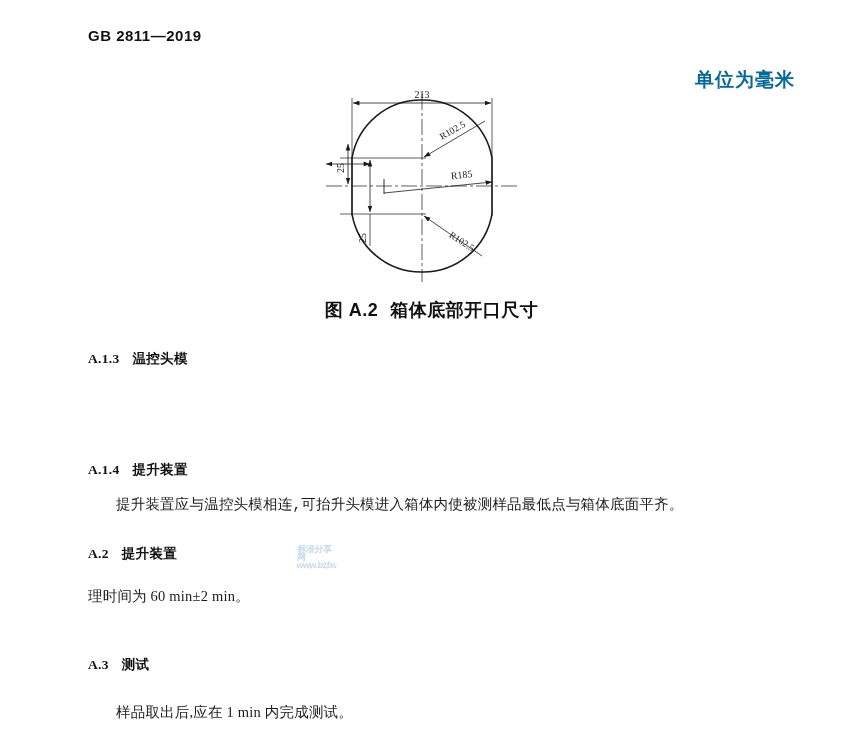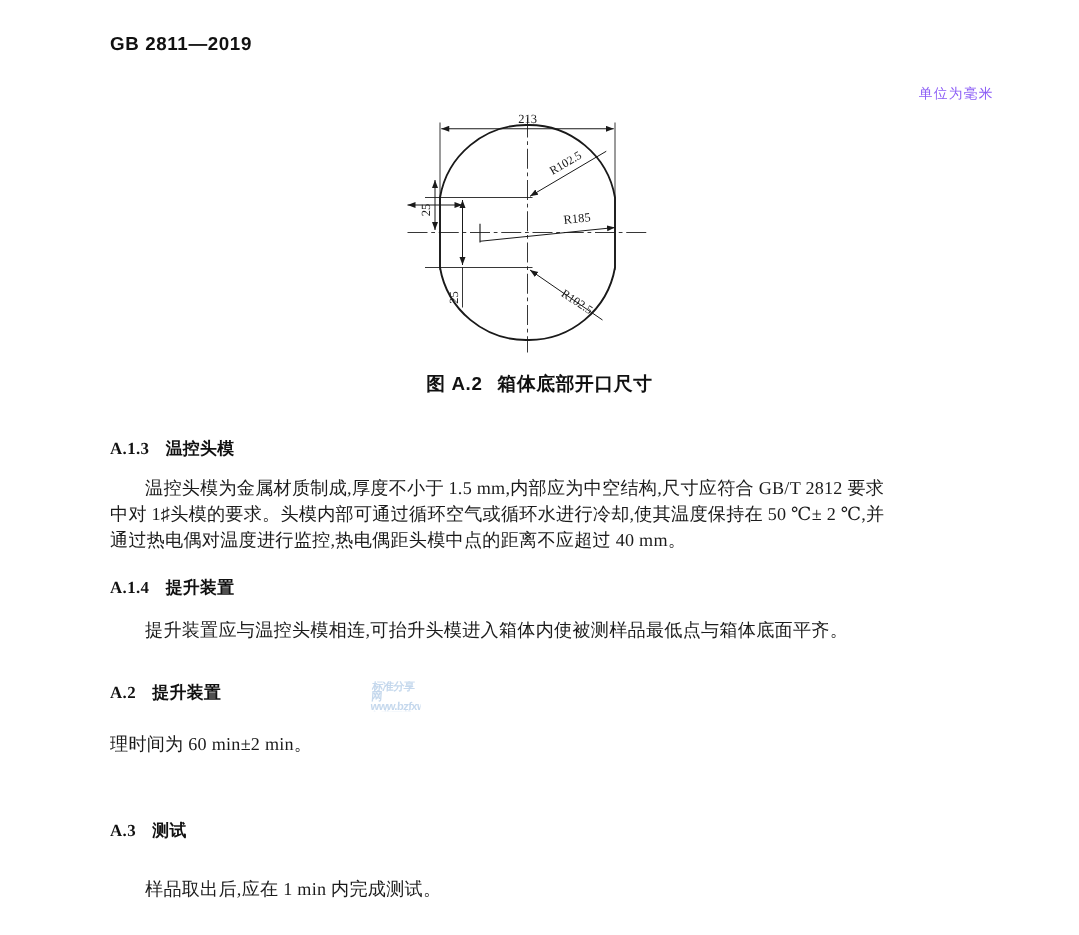--- a/index.html
+++ b/index.html
@@ -29,45 +29,45 @@
     font-size: 15px;
     font-weight: bold;
     letter-spacing: 0.5px;
     color: #111;
     white-space: nowrap;
   }
   .unit-note {
     position: absolute;
     right: 68px;
     top: 67px;
-    font-size: 11px;
-    font-weight: normal;
+    font-size: 19px;
+    font-weight: bold;
     letter-spacing: 1px;
-    color: #8b5cf6;
+    color: #0369a1;
     white-space: nowrap;
   }
 
   
   .figure-wrap {
     position: absolute;
     left: 322px;
     top: 86px;
     width: 200px;
     height: 200px;
   }
   .figure-wrap svg { display: block; }
 
   .figure-caption {
     position: absolute;
     left: 0;
     right: 0;
     top: 298px;
     text-align: center;
     font-family: "Liberation Sans", sans-serif;
-    font-size: 15px;
+    font-size: 18px;
     font-weight: bold;
     letter-spacing: 0.5px;
     color: #111;
   }
   .figure-caption .cap-gap { display: inline-block; width: 12px; }
 
   
   .sec-head {
     position: absolute;
     left: 88px;
@@ -193,30 +193,25 @@
     </svg>
   </div>
 
   <div class="figure-caption">
     <span>图 A.2</span><span class="cap-gap"></span><span>箱体底部开口尺寸</span>
   </div>
 
   <div class="sec-head" style="top:350px;">
     <span class="num">A.1.3</span><span class="gap"></span><span>温控头模</span>
   </div>
-  <div class="para" style="top:381px;">
-    <span class="ln indent">温控头模为金属材质制成,厚度不小于 1.5 mm,内部应为中空结构,尺寸应符合 GB/T 2812 要求</span>
-    <span class="ln">中对 1♯头模的要求。头模内部可通过循环空气或循环水进行冷却,使其温度保持在 50 ℃± 2 ℃,并</span>
-    <span class="ln">通过热电偶对温度进行监控,热电偶距头模中点的距离不应超过 40 mm。</span>
-  </div>
 
   <div class="sec-head" style="top:461px;">
     <span class="num">A.1.4</span><span class="gap"></span><span>提升装置</span>
   </div>
-  <div class="para" style="top:495px;">
+  <div class="para" style="top:495px;font-family:Liberation Mono, monospace;">
     <span class="ln indent">提升装置应与温控头模相连,可抬升头模进入箱体内使被测样品最低点与箱体底面平齐。</span>
   </div>
 
   <div class="sec-head" style="top:545px;">
     <span class="num">A.2</span><span class="gap"></span><span>提升装置</span>
   </div>
   <div class="watermark">标准分享网 www.bzfxw.com 免费下载</div>
   <div class="para" style="top:586px;">
     <span class="ln">理时间为 60 min±2 min。</span>
   </div>

